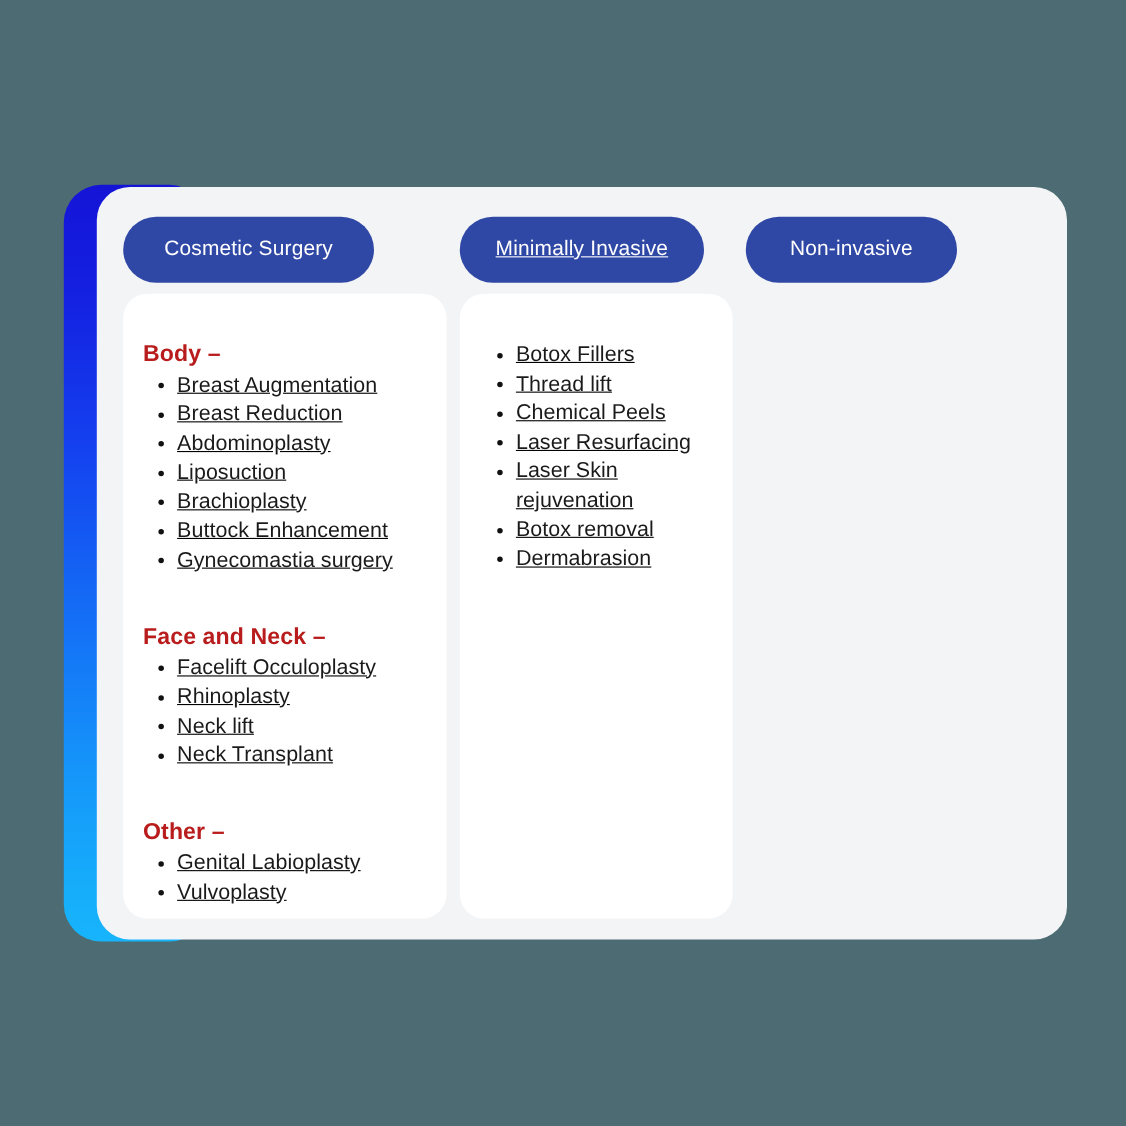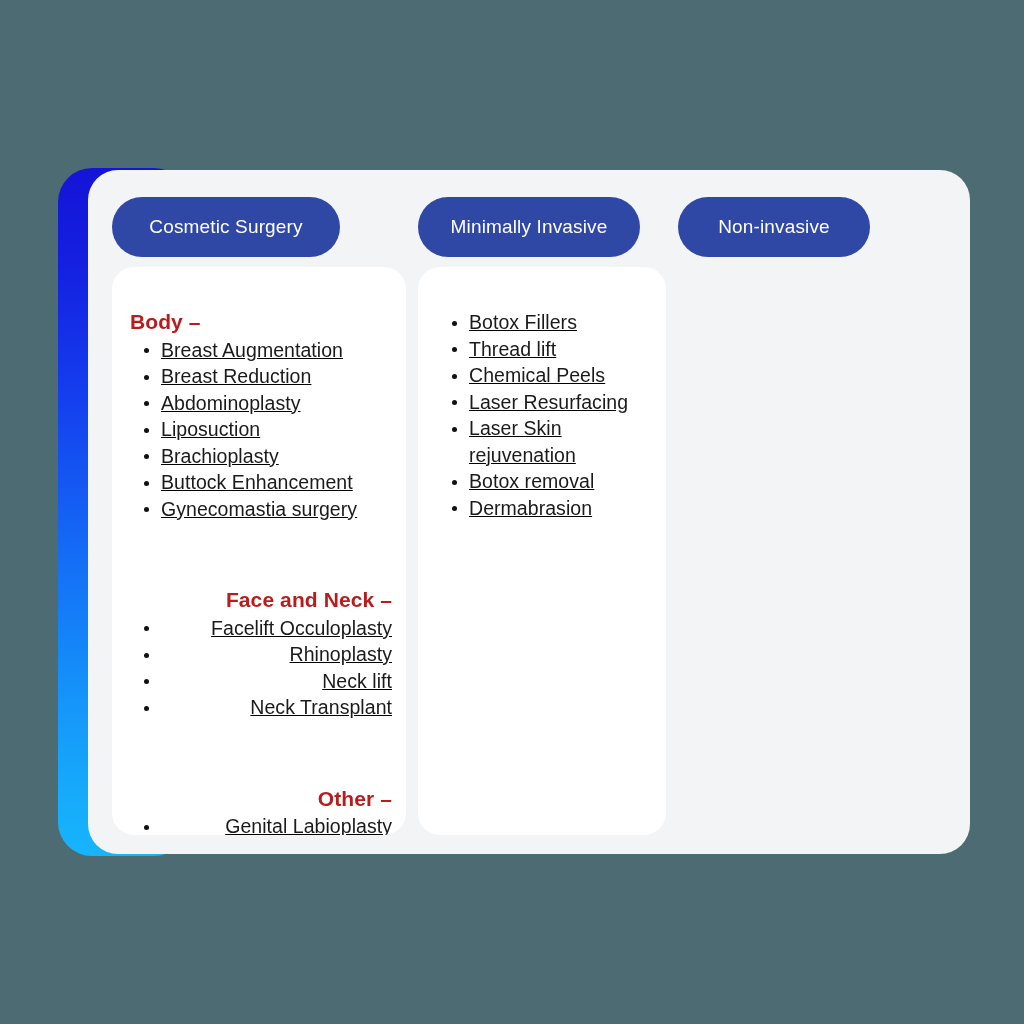--- a/index.html
+++ b/index.html
@@ -88,41 +88,41 @@
     box-sizing: border-box;
     display: flex;
     align-items: center;
     justify-content: center;
     font-size: 19px;
     letter-spacing: 0.15px;
     white-space: nowrap;
     padding: 0 26px;
   }
   .col-1 .pill { width: 228px; }
-  .col-2 .pill { width: 222px; }
+  .col-2 .pill { width: 222px; text-decoration: underline; }
   .col-3 .pill { width: 192px; }
 
   
   .panel {
     background: #ffffff;
     border-radius: 22px;
     margin-top: 10px;
     flex: 1 1 auto;
     box-sizing: border-box;
     padding: 42px 14px 20px 18px;
     overflow: hidden;
   }
   .col-2 .panel,
   .col-3 .panel {
     padding-left: 22px;
   }
 
   
   .group { margin: 0; }
-  .group + .group { margin-top: 65px; text-align: right; }
+  .group + .group { margin-top: 44px; }
 
   .group-title {
     font-size: 21px;
     font-weight: bold;
     color: #b91c1c;
     line-height: 26.5px;
     margin: 0 0 1px 0;
     letter-spacing: 0.1px;
   }
 

